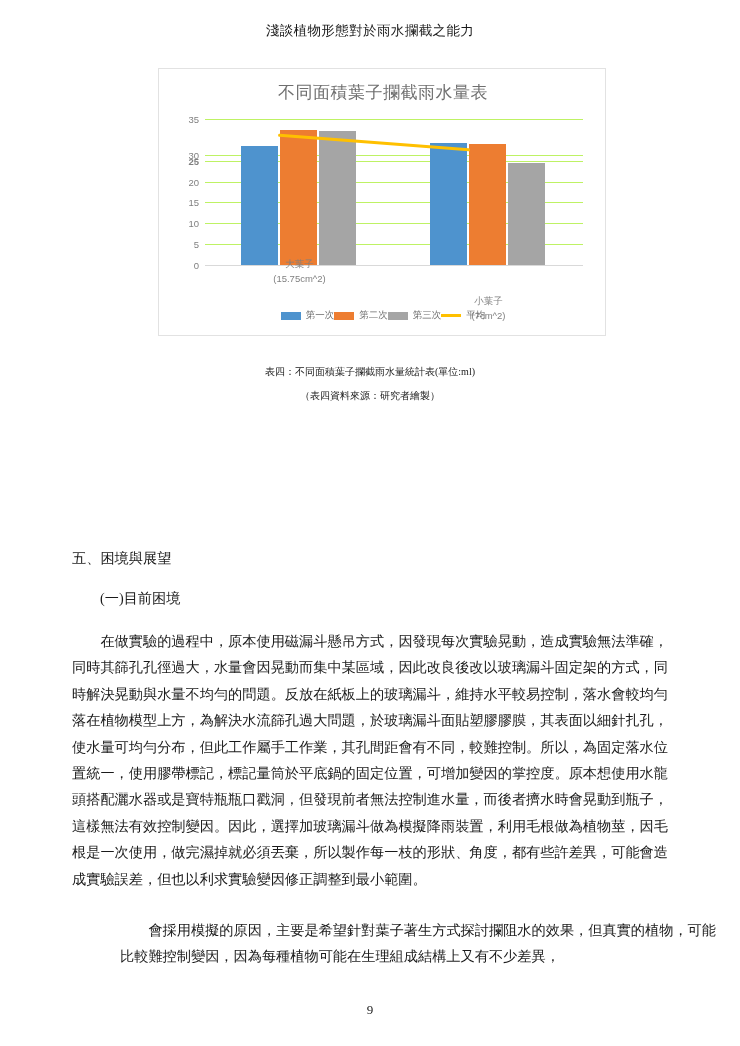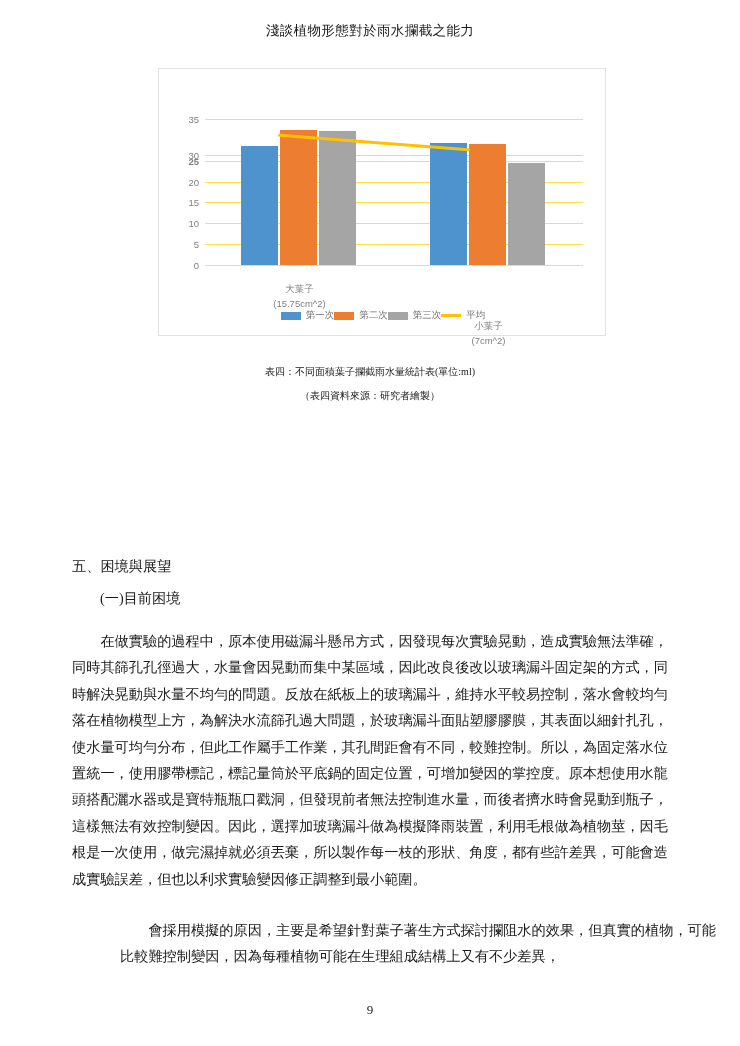--- a/index.html
+++ b/index.html
@@ -67,21 +67,21 @@
     left: 46px;
     top: 50px;
     width: 378px;
     height: 146px;
   }
   .gridline {
     position: absolute;
     left: 0;
     width: 100%;
     height: 1px;
-    background: #fde047;
+    background: #bef264;
   }
   .gridline.axis-base {
     background: #d9d9d9;
   }
   .ytick {
     position: absolute;
     right: 100%;
     margin-right: 6px;
     transform: translateY(-50%);
     font-size: 9.5px;
@@ -99,21 +99,21 @@
     top: 0;
     width: 100%;
     height: 100%;
     overflow: visible;
   }
 
   
   .catlabels {
     position: absolute;
     left: 46px;
-    top: 212px;
+    top: 187px;
     width: 378px;
     height: 42px;
   }
   .catlabel {
     position: absolute;
     text-align: center;
     font-size: 9.5px;
     color: #808080;
     line-height: 15px;
     font-family: "Liberation Sans", "DejaVu Sans", sans-serif;
@@ -206,20 +206,21 @@
   }
 </style>
 </head>
 <body>
 
 <div class="page">
 
   <div class="doc-header">淺談植物形態對於雨水攔截之能力</div>
 
   <div class="figure">
+    <div class="chart-title">不同面積葉子攔截雨水量表</div>
 
     <div class="plot" id="plot">
         <div class="gridline axis-base" style="top: 146px;">
           <span class="ytick">0</span>
         </div>
         <div class="gridline" style="top: 125.143px;">
           <span class="ytick">5</span>
         </div>
         <div class="gridline" style="top: 104.286px;">
           <span class="ytick">10</span>
@@ -280,21 +281,21 @@
         </div>
       </div>
   </div>
 
   <div class="caption">
     <div>表四：不同面積葉子攔截雨水量統計表(單位:ml)</div>
     <div>（表四資料來源：研究者繪製）</div>
   </div>
 
 
-  <div class="heading" style="top:545px;margin-top:8px;">五、困境與展望</div>
+  <div class="heading" style="top:545px;">五、困境與展望</div>
 
   <div class="subheading" style="top:585px;">(一)目前困境</div>
 
   <div class="body-block indent2" style="top:628px;">在做實驗的過程中，原本使用磁漏斗懸吊方式，因發現每次實驗晃動，造成實驗無法準確，同時其篩孔孔徑過大，水量會因晃動而集中某區域，因此改良後改以玻璃漏斗固定架的方式，同時解決晃動與水量不均勻的問題。反放在紙板上的玻璃漏斗，維持水平較易控制，落水會較均勻落在植物模型上方，為解決水流篩孔過大問題，於玻璃漏斗面貼塑膠膠膜，其表面以細針扎孔，使水量可均勻分布，但此工作屬手工作業，其孔間距會有不同，較難控制。所以，為固定落水位置統一，使用膠帶標記，標記量筒於平底鍋的固定位置，可增加變因的掌控度。原本想使用水龍頭搭配灑水器或是寶特瓶瓶口戳洞，但發現前者無法控制進水量，而後者擠水時會晃動到瓶子，這樣無法有效控制變因。因此，選擇加玻璃漏斗做為模擬降雨裝置，利用毛根做為植物莖，因毛根是一次使用，做完濕掉就必須丟棄，所以製作每一枝的形狀、角度，都有些許差異，可能會造成實驗誤差，但也以利求實驗變因修正調整到最小範圍。</div>
 
   <div class="body-block indent2" style="top:917px;margin-left:48px;">會採用模擬的原因，主要是希望針對葉子著生方式探討攔阻水的效果，但真實的植物，可能比較難控制變因，因為每種植物可能在生理組成結構上又有不少差異，</div>
 
   <div class="page-number">9</div>
 
 </div>

